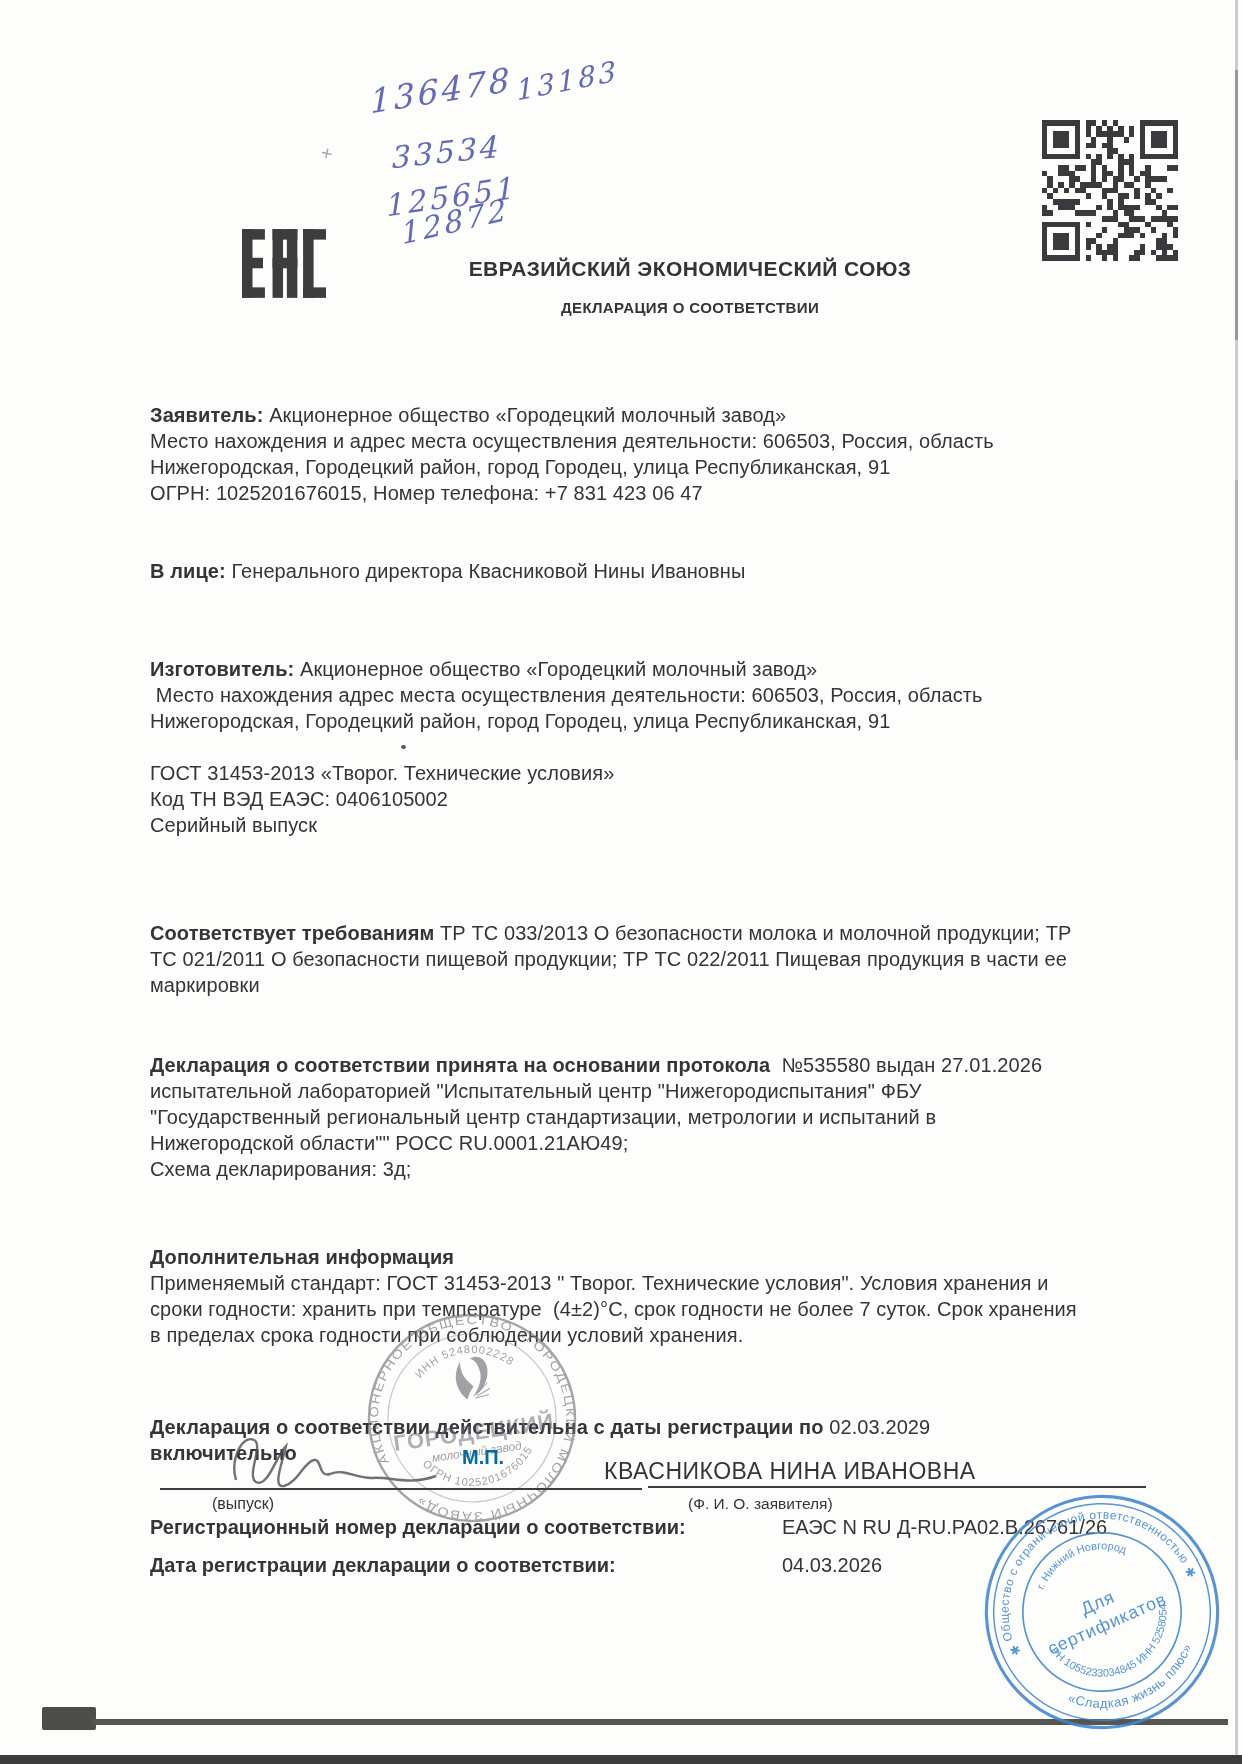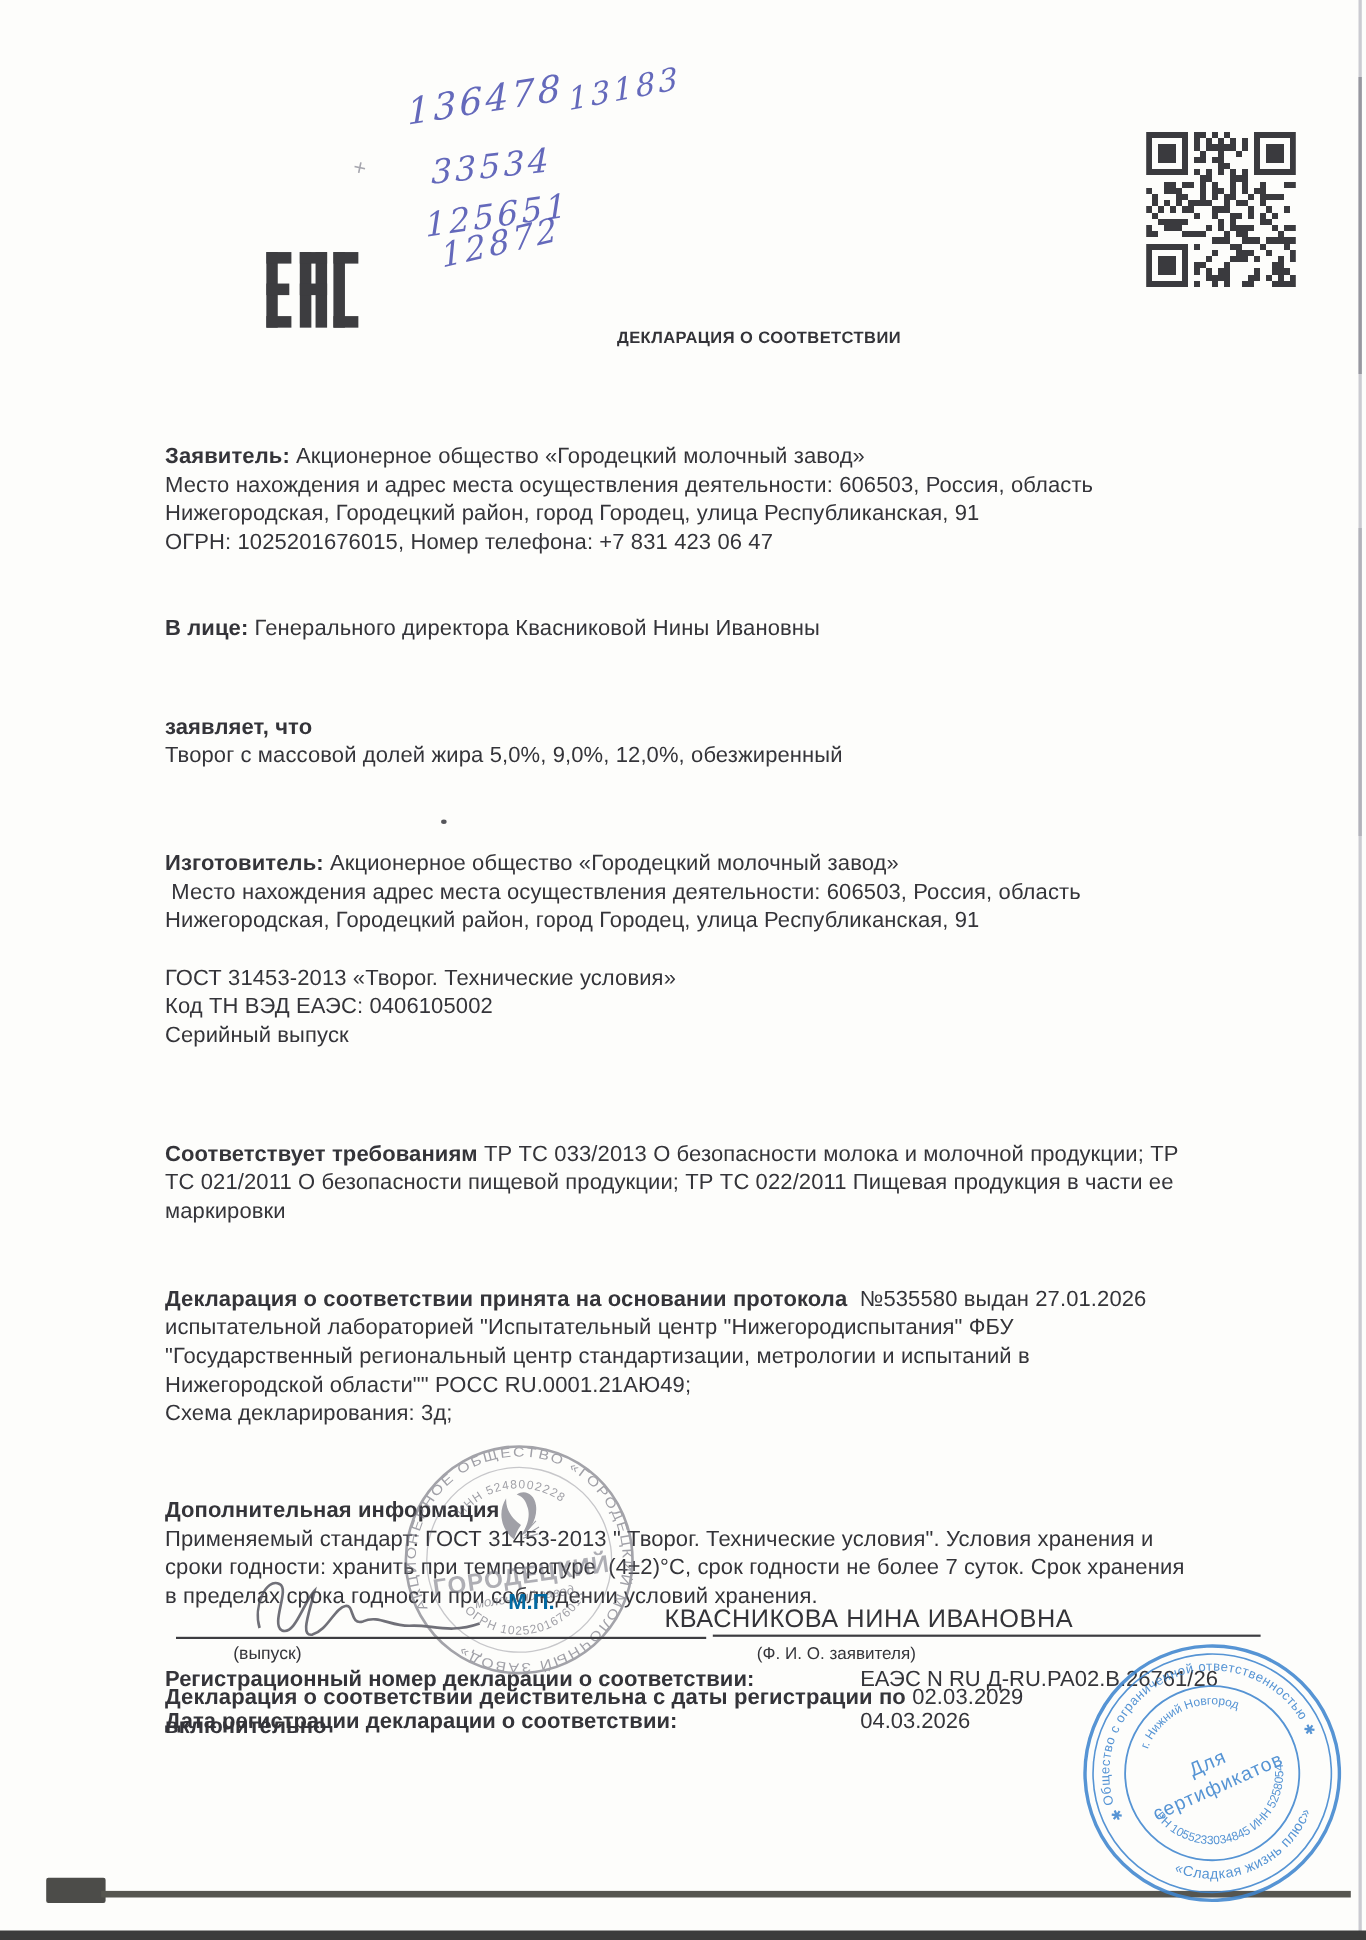--- a/index.html
+++ b/index.html
@@ -77,20 +77,21 @@
       <rect x="0" y="61" width="24" height="11"></rect>
     <rect x="32" y="0" width="11" height="72"></rect>
       <rect x="47" y="0" width="11" height="72"></rect>
     <rect x="32" y="0" width="26" height="11"></rect>
       <rect x="32" y="30" width="26" height="11"></rect>
     <rect x="64" y="0" width="11" height="72"></rect>
       <rect x="64" y="0" width="24" height="11"></rect>
     <rect x="64" y="61" width="24" height="11"></rect>
   </svg>
 
+  <div class="title t1">ЕВРАЗИЙСКИЙ ЭКОНОМИЧЕСКИЙ СОЮЗ</div>
   <div class="title t2">ДЕКЛАРАЦИЯ О СООТВЕТСТВИИ</div>
 
   <svg id="qr-svg" class="qr" viewBox="0 0 25 25" preserveAspectRatio="none" shape-rendering="crispEdges">
       <g fill="#3a3a3e">
         <rect x="0" y="0" width="1" height="1"></rect>
         <rect x="1" y="0" width="1" height="1"></rect>
         <rect x="2" y="0" width="1" height="1"></rect>
         <rect x="3" y="0" width="1" height="1"></rect>
         <rect x="4" y="0" width="1" height="1"></rect>
         <rect x="5" y="0" width="1" height="1"></rect>
@@ -380,22 +381,20 @@
         <rect x="24" y="24" width="1" height="1"></rect>
       </g>
     </svg>
 
   <div class="doc-text">
     <p style="margin:0;"><span class="b">Заявитель:</span><span> Акционерное общество «Городецкий молочный завод»
 Место нахождения и адрес места осуществления деятельности: 606503, Россия, область
 Нижегородская, Городецкий район, город Городец, улица Республиканская, 91
 ОГРН: 1025201676015, Номер телефона: +7 831 423 06 47</span></p>
     <p style="margin:0;"><span class="b">В лице:</span><span> Генерального директора Квасниковой Нины Ивановны</span></p>
-    <p style="margin:12px 0 0;"><span class="b">заявляет, что</span><span>
-Творог с массовой долей жира 5,0%, 9,0%, 12,0%, обезжиренный</span></p>
     <p style="margin:20px 0 0;"><span class="b">Изготовитель:</span><span> Акционерное общество «Городецкий молочный завод»
  Место нахождения адрес места осуществления деятельности: 606503, Россия, область
 Нижегородская, Городецкий район, город Городец, улица Республиканская, 91
 </span><span>
 ГОСТ 31453-2013 «Творог. Технические условия»
 Код ТН ВЭД ЕАЭС: 0406105002
 Серийный выпуск</span></p>
     <p style="margin:30px 0 0;"><span class="b">Соответствует требованиям</span><span> ТР ТС 033/2013 О безопасности молока и молочной продукции; ТР
 ТС 021/2011 О безопасности пищевой продукции; ТР ТС 022/2011 Пищевая продукция в части ее
 маркировки</span></p>

